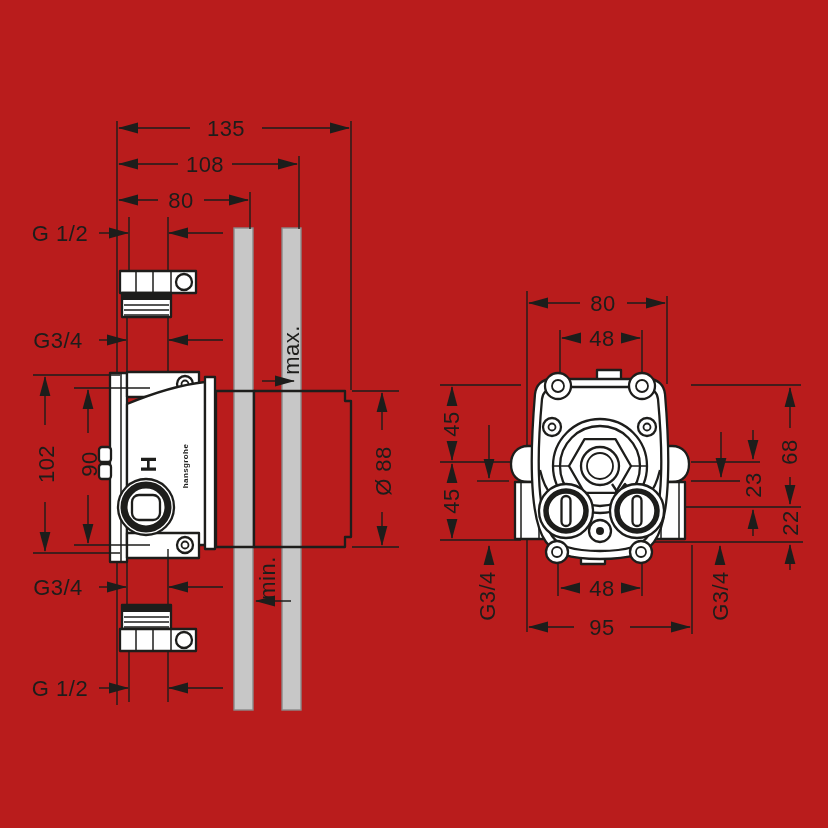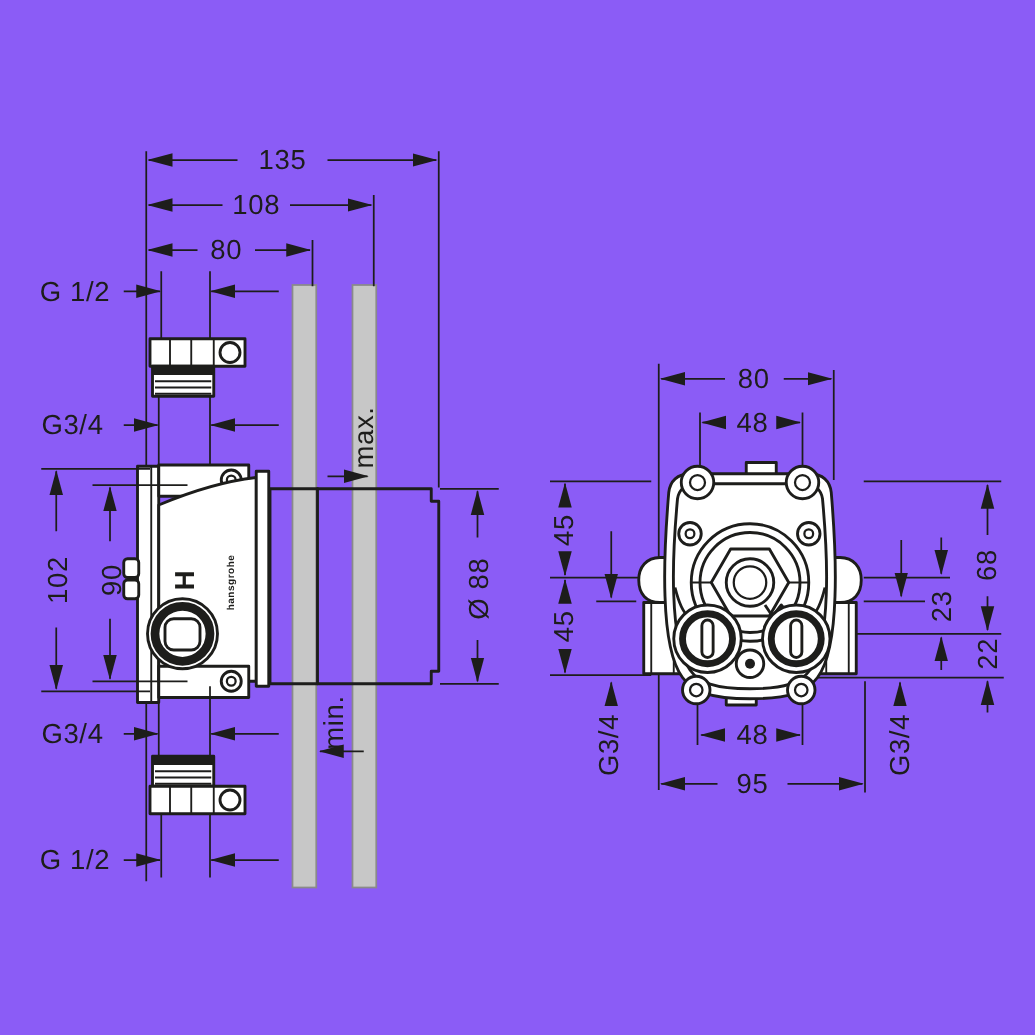--- a/index.html
+++ b/index.html
@@ -1,16 +1,16 @@
 <!DOCTYPE html>
 <html><head>
 <meta charset="utf-8">
 <style>
   html,body { margin:0; padding:0; background:#ffffff; }
-  .stage { width:828px; height:828px; background:#8b5cf6; position:relative; overflow:hidden; }
+  .stage { width:828px; height:828px; background:#b91c1c; position:relative; overflow:hidden; }
   svg text {
     font-family:"Liberation Sans","DejaVu Sans",sans-serif;
     font-size:22px; letter-spacing:0.5px; fill:#1d1d1b;
   }
   svg text.small-brand { font-size:8px; font-weight:bold; letter-spacing:0.4px; }
   svg text.mark-h { font-size:22px; font-weight:bold; }
   .thin  { stroke:#1d1d1b; stroke-width:1.4; fill:none; }
   .ln    { stroke:#1d1d1b; stroke-width:2.3; fill:none; stroke-linejoin:round; stroke-linecap:round; }
   .ln15  { stroke:#1d1d1b; stroke-width:1.5; fill:none; }
   .fw    { fill:#ffffff; stroke:#1d1d1b; stroke-width:2.3; stroke-linejoin:round; }

